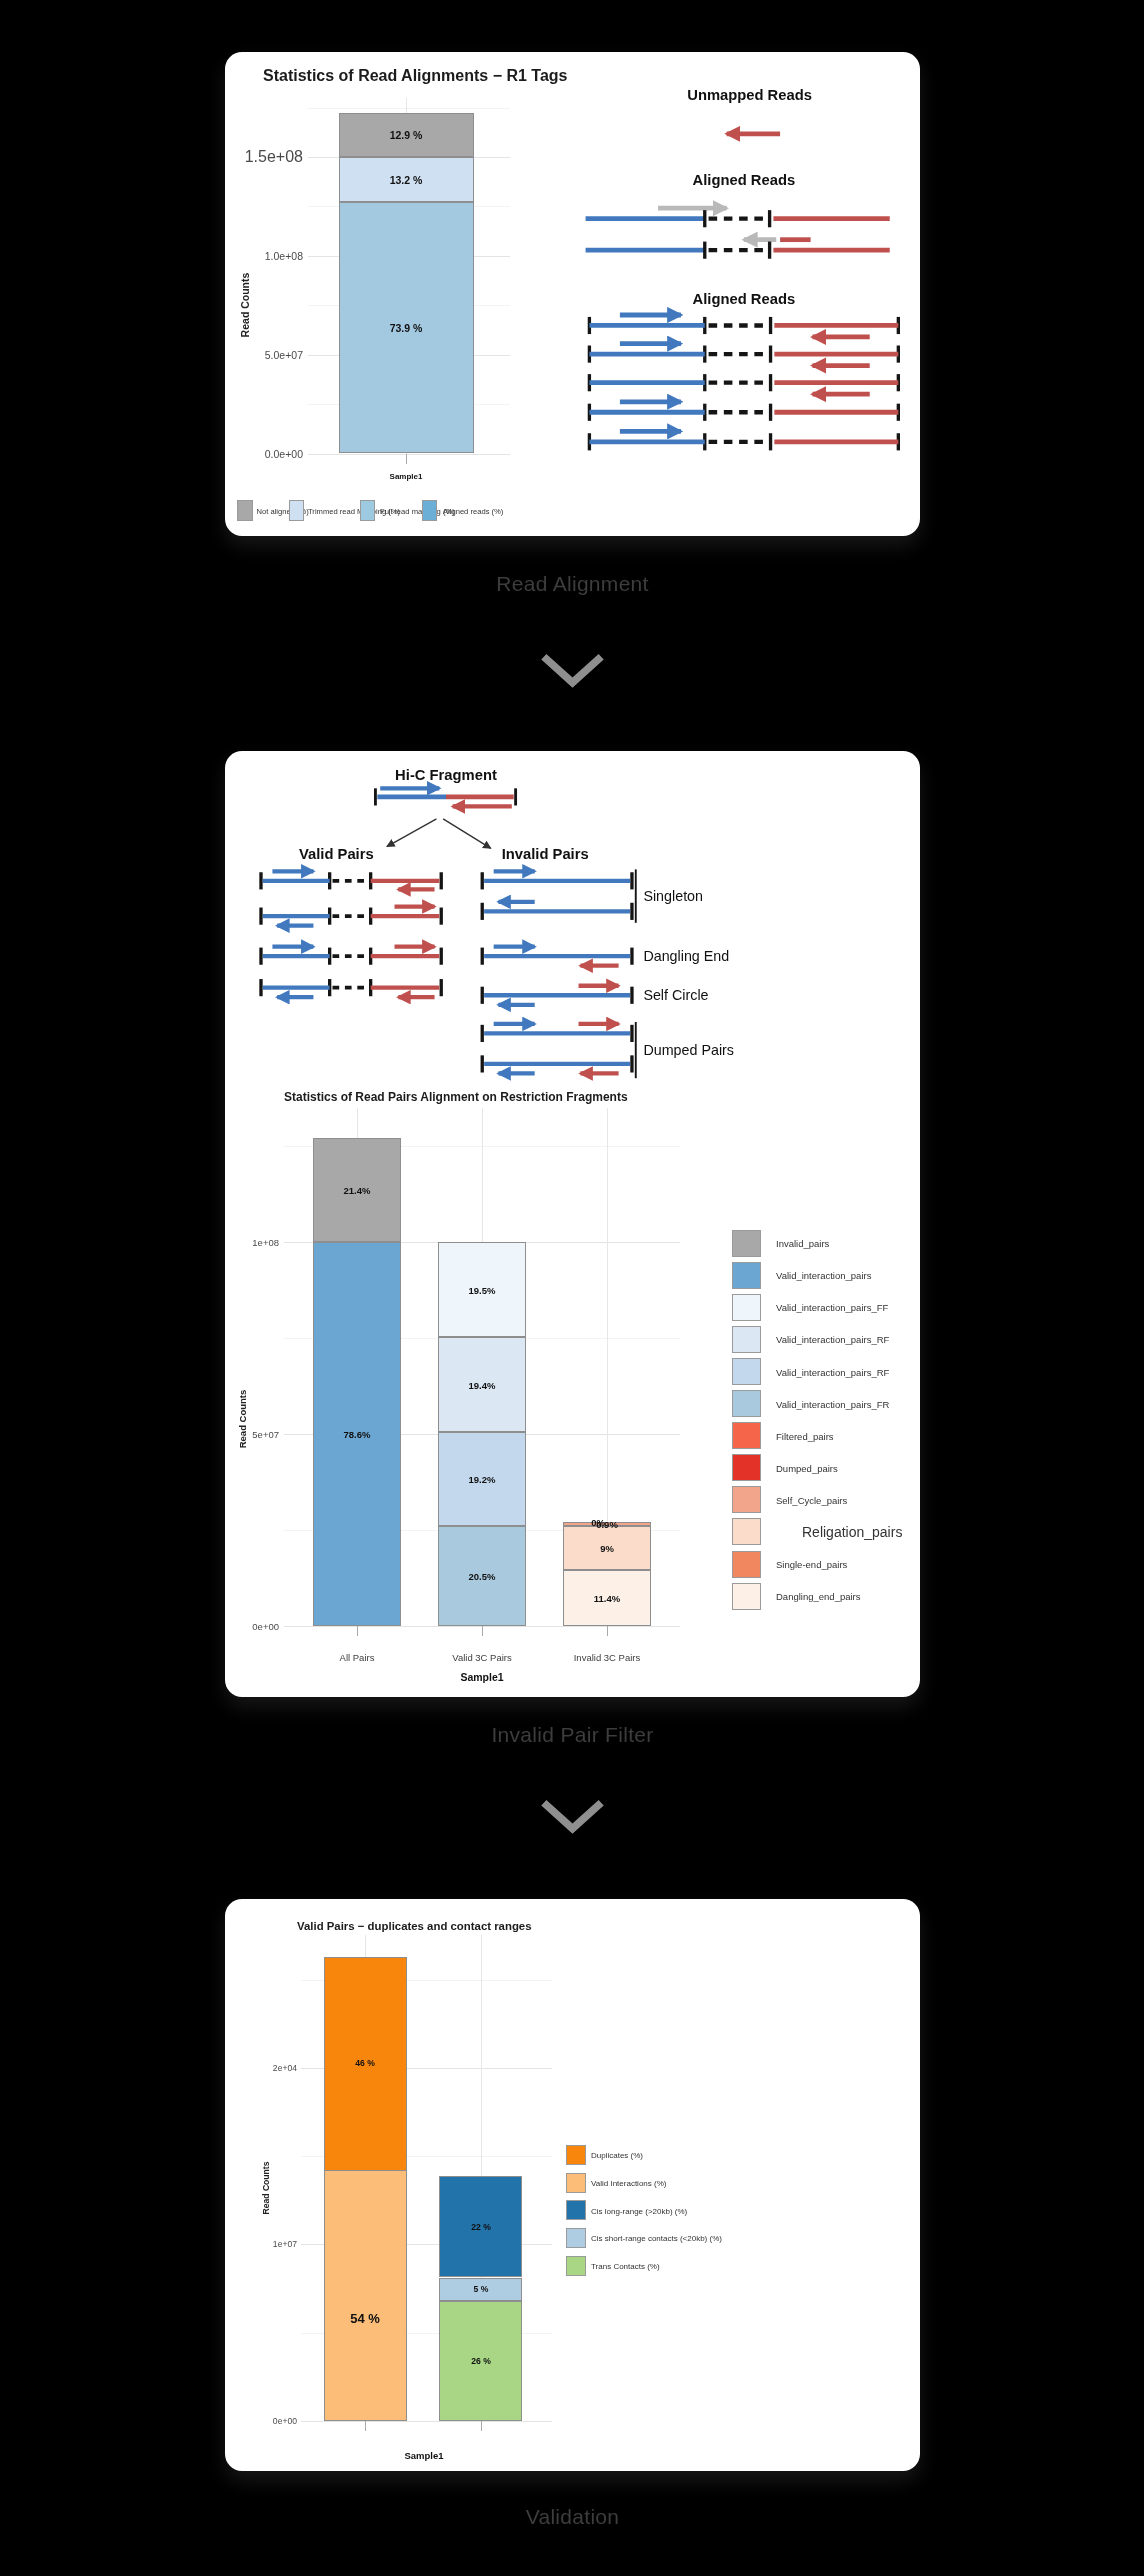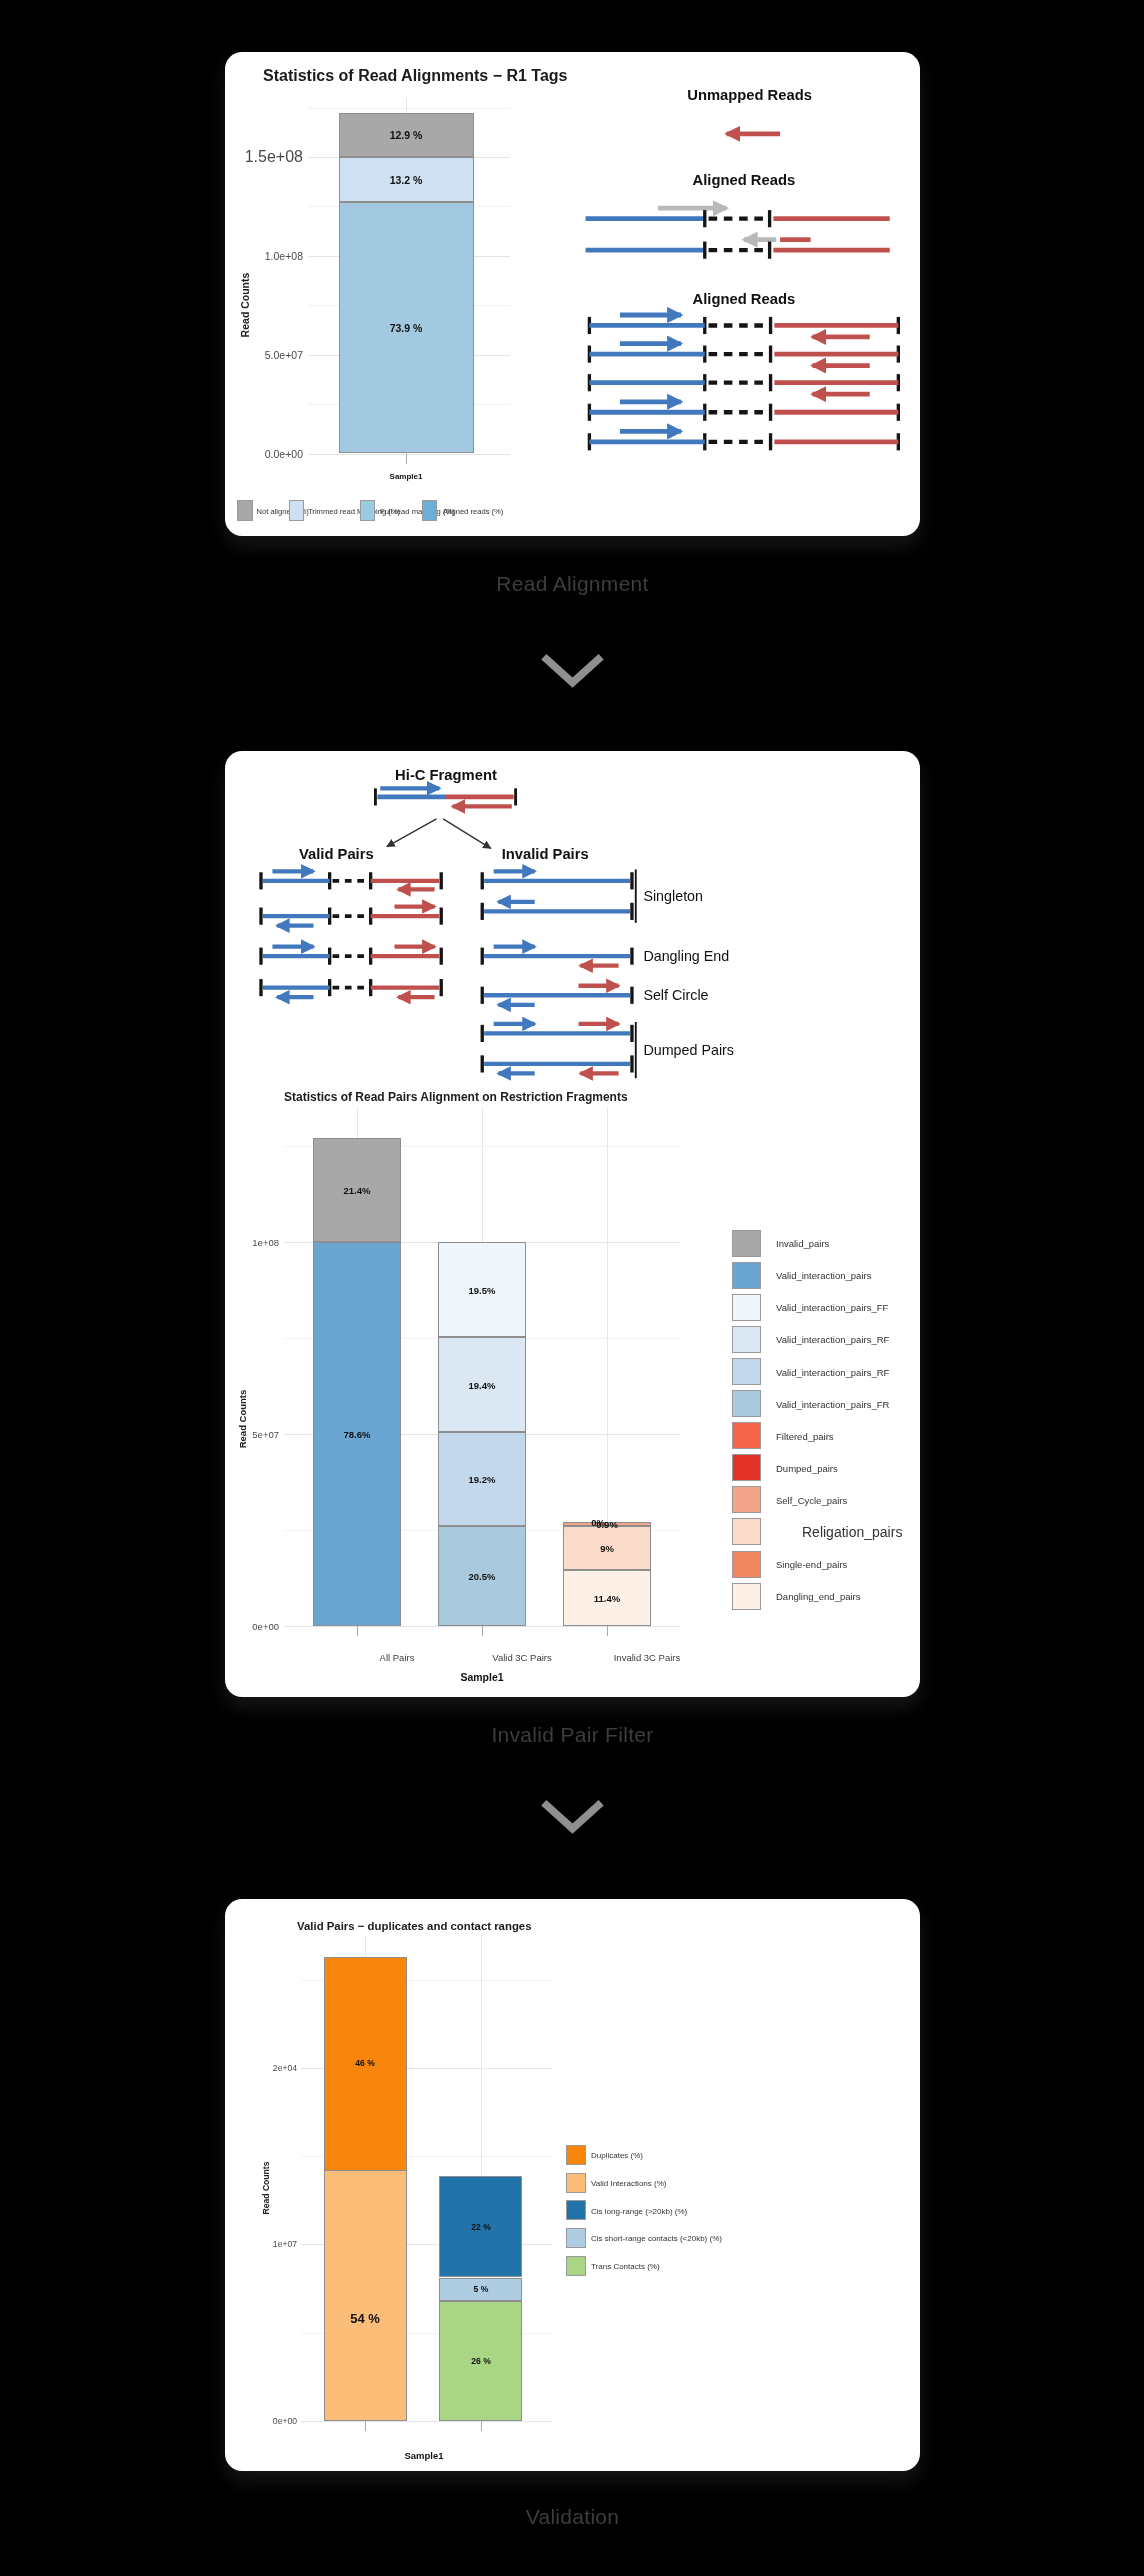--- a/index.html
+++ b/index.html
@@ -13,21 +13,21 @@
   #t1{left:38px;top:15.3px;font-size:16px;}
   #t2{left:59px;top:339px;font-size:12px;}
   #t3{left:72px;top:21px;font-size:11.4px;}
   .grid{position:absolute;height:1px;background:#e4e4e4;}
   .grid.minor{background:#f3f3f3;}
   .vgrid{position:absolute;width:1px;background:#e7e7e7;}
   .seg{position:absolute;box-sizing:border-box;border:1px solid #8e8e8e;}
   .seglabel{position:absolute;transform:translate(-50%,-50%);font-weight:bold;color:#111;white-space:nowrap;}
   .ytick{position:absolute;transform:translate(-100%,-50%);color:#4a4a4a;white-space:nowrap;}
   .xtickmark{position:absolute;width:1.4px;background:#a9a9a9;}
-  .cat{position:absolute;transform:translate(-50%,0);color:#404040;white-space:nowrap;margin-left:40px;}
+  .cat{position:absolute;transform:translate(-50%,0);color:#404040;white-space:nowrap;}
   .xlab{position:absolute;transform:translate(-50%,0);font-weight:bold;color:#111;white-space:nowrap;}
   .ylab{position:absolute;transform:translate(-50%,-50%) rotate(-90deg);font-weight:bold;color:#222;white-space:nowrap;}
   .sw{position:absolute;box-sizing:border-box;border:1px solid #9a9a9a;}
   .lgl{position:absolute;color:#333;white-space:nowrap;}
   .step{position:absolute;left:0;width:1145px;text-align:center;color:#3d3d3d;font-size:21px;letter-spacing:0.3px;}
   .chev{position:absolute;}
   svg{position:absolute;overflow:visible;}
   .dhead{font-family:"Liberation Sans",sans-serif;font-size:15.5px;font-weight:bold;fill:#111;}
   .dlabel{font-family:"Liberation Sans",sans-serif;font-size:15px;fill:#111;}
 </style>

